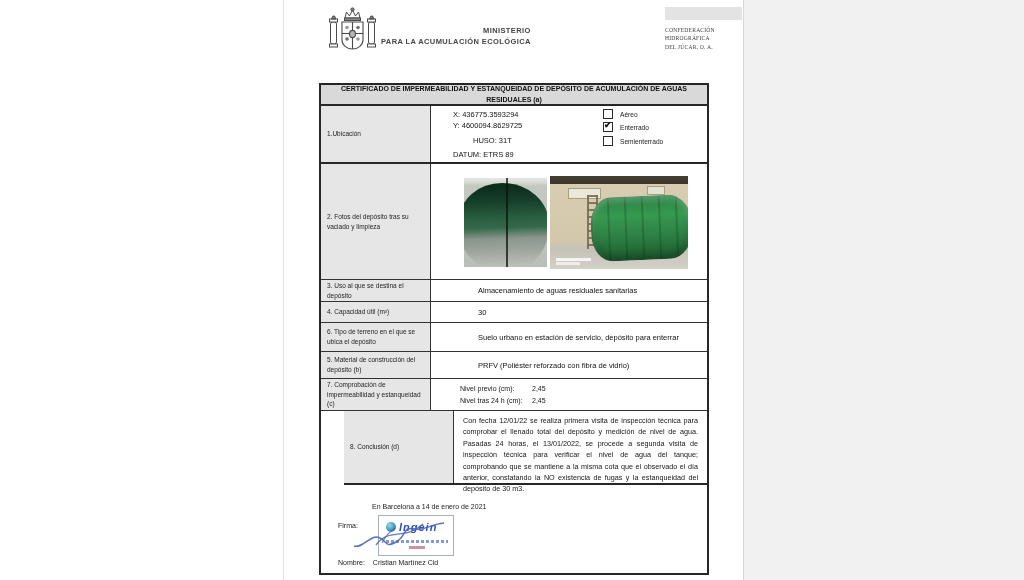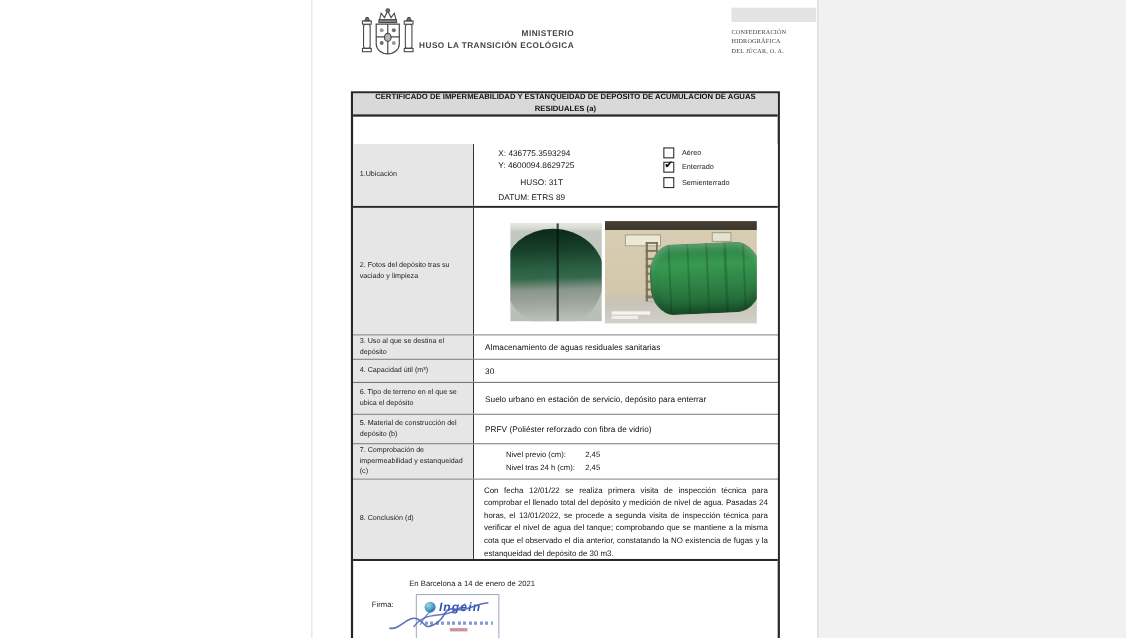--- a/index.html
+++ b/index.html
@@ -19,31 +19,31 @@
   
   .doc-table { position:absolute; left:35px; top:83px; width:390px; background:#fff; border:2px solid #272727; }
   .t-row { position:relative; display:flex; border-bottom:1px solid #333; }
   .t-row.thick { border-bottom-width:2px; border-bottom-color:#272727; }
   .t-row.last { border-bottom:none; }
   .t-title { height:21px; background:#d9d9d9; display:flex; align-items:center; justify-content:center; text-align:center;
              font-size:7px; font-weight:bold; color:#111; line-height:1.5; padding:0 20px; border-bottom:2px solid #272727; }
   .lbl { width:110px; flex:0 0 110px; background:#e6e6e6; border-right:1px solid #333; display:flex; align-items:center;
          padding:3px 5px 3px 6px; font-size:6.5px; line-height:1.5; color:#1d1d1d; }
   .cnt { flex:1; position:relative; background:#fff; }
-  .r1 { height:58px;margin-top:25px; }
+  .r1 { height:58px; }
   .r2 { height:116px; }
   .r3 { height:22px; }
   .r4 { height:21px; }
   .r5 { height:27px; }
   .r6 { height:29px; }
   .r7 { height:32px; }
-  .r8 { height:74px; }
+  .r8 { height:74px;margin-left:23px; }
   .rsig { height:88px; }
 
-  .val-line { display:flex; align-items:center; height:100%; padding-left:10px; font-size:7.5px; color:#111; }
+  .val-line { display:flex; align-items:center; height:100%; padding-left:10px; font-size:7.5px; color:#111;margin-left:37px; }
 
   
   .coord { position:absolute; left:22px; font-size:7.5px; color:#141414; white-space:nowrap; }
   .cb-group { position:absolute; left:172px; top:3px; }
   .cb-item { display:flex; align-items:center; margin-bottom:3px; }
   .cb-item.gap { margin-top:4px; }
   .cb-box { width:10px; height:10px; border:1px solid #2c2c2c; background:#fff; position:relative; flex:0 0 10px; }
   .cb-box .tick { position:absolute; left:0px; top:-2px; font-size:9px; font-weight:bold; color:#101010; line-height:1; }
   .cb-lbl { margin-left:7px; font-size:6.6px; color:#222; }
 
@@ -122,21 +122,21 @@
         <circle cx="19" cy="21.5" r="1.8" fill="#9a9a9a" stroke="none"></circle>
         <circle cx="30" cy="21.5" r="1.8" fill="#6e6e6e" stroke="none"></circle>
         <circle cx="19" cy="33" r="1.8" fill="#6e6e6e" stroke="none"></circle>
         <circle cx="30" cy="33" r="1.8" fill="#9a9a9a" stroke="none"></circle>
         <ellipse cx="24.5" cy="28" rx="3" ry="3.6" fill="#b5b5b5" stroke="#4a4a4a"></ellipse>
       </g>
     </svg>
 
     <div class="ministry-text">
       <div>MINISTERIO</div>
-      <div>HUSO LA TRANSICIÓN ECOLÓGICA</div>
+      <div>PARA LA ACUMULACIÓN ECOLÓGICA</div>
     </div>
 
     <div class="hdr-graybox"></div>
     <div class="confed">
       <div>CONFEDERACIÓN</div>
       <div>HIDROGRÁFICA</div>
       <div>DEL JÚCAR, O. A.</div>
     </div>
 
     <div class="doc-table">

